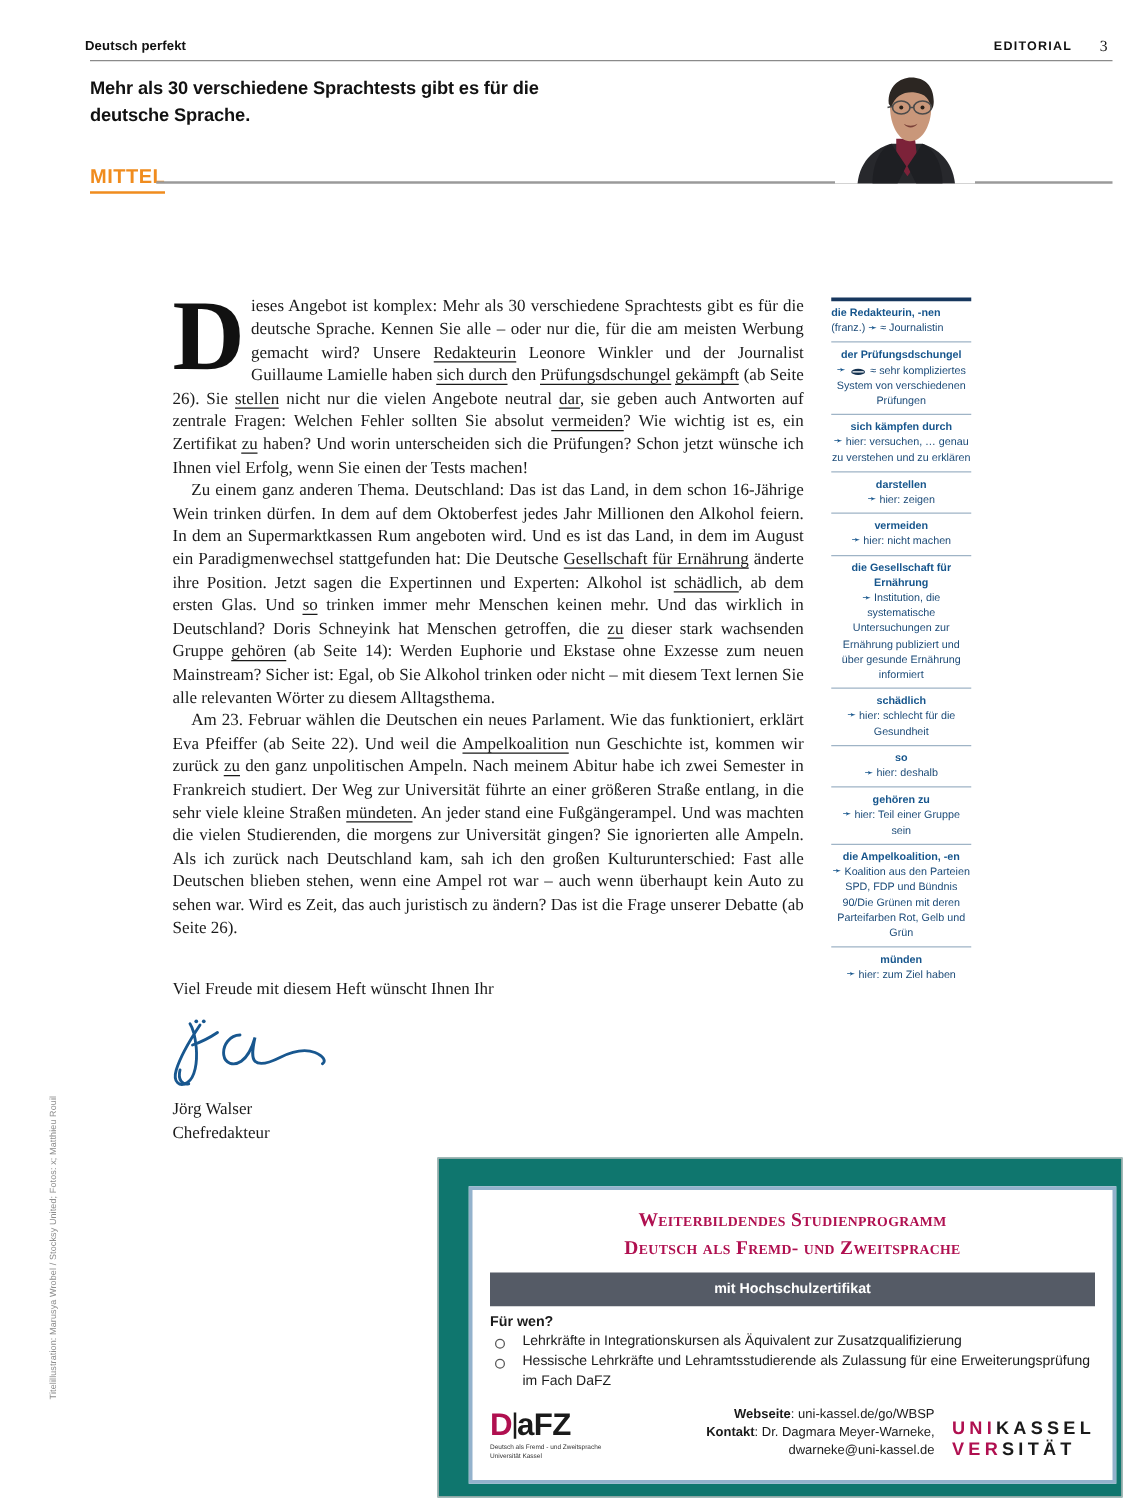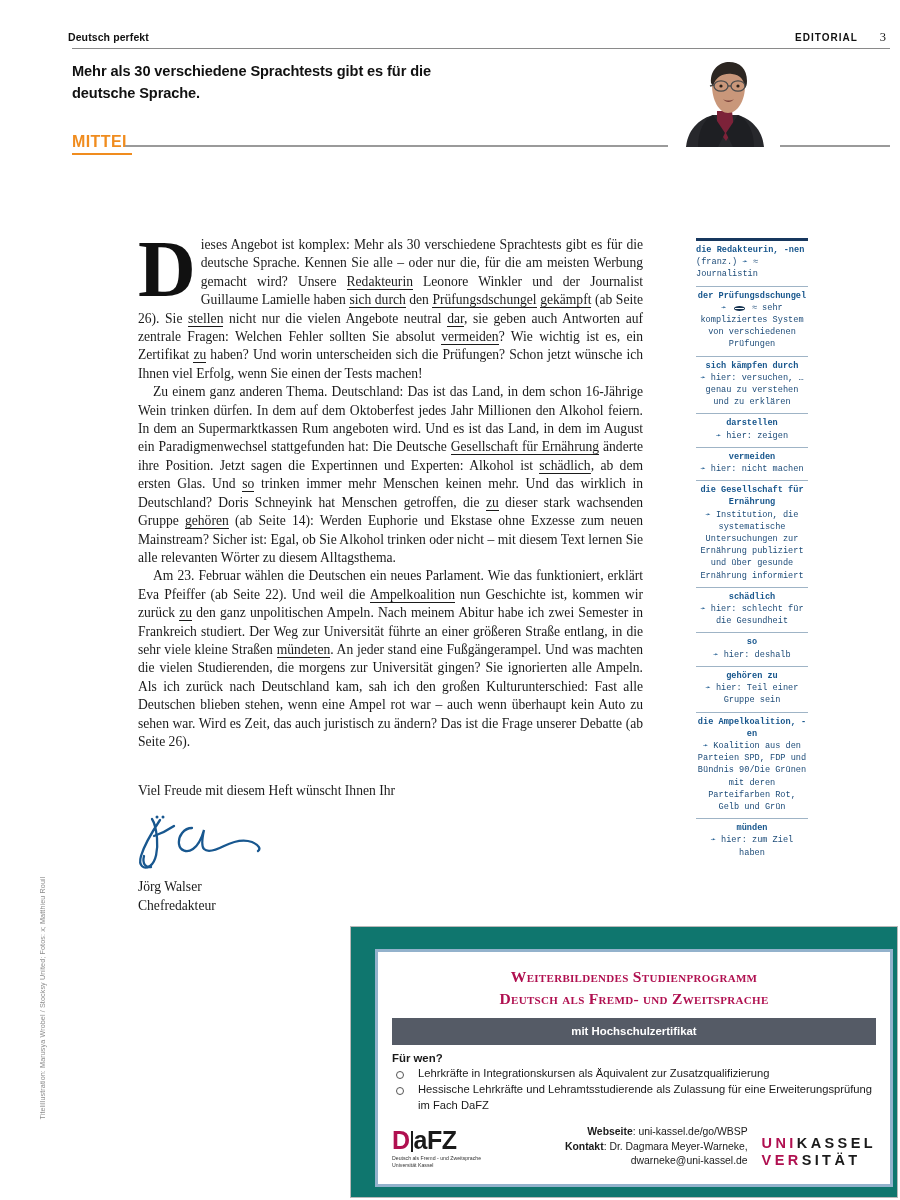--- a/index.html
+++ b/index.html
@@ -170,25 +170,24 @@
     letter-spacing: 0.1px;
     white-space: nowrap;
   }
 
   
   .glossary {
     position: absolute;
     left: 665px;
     top: 238px;
     width: 112px;
-    font-family: Liberation Mono, monospace;
+    font-family: Liberation Sans, sans-serif;
     font-size: 8.6px;
     line-height: 1.42;
     color: #1c4b78;
-    margin-left: 31px;
   }
   .gl-top-rule {
     height: 3px;
     background: #17375e;
     margin-bottom: 3px;
   }
   .gl-entry { padding-bottom: 3px; }
   .gl-entry + .gl-entry {
     border-top: 1px solid #9fb4c6;
     padding-top: 3px;

